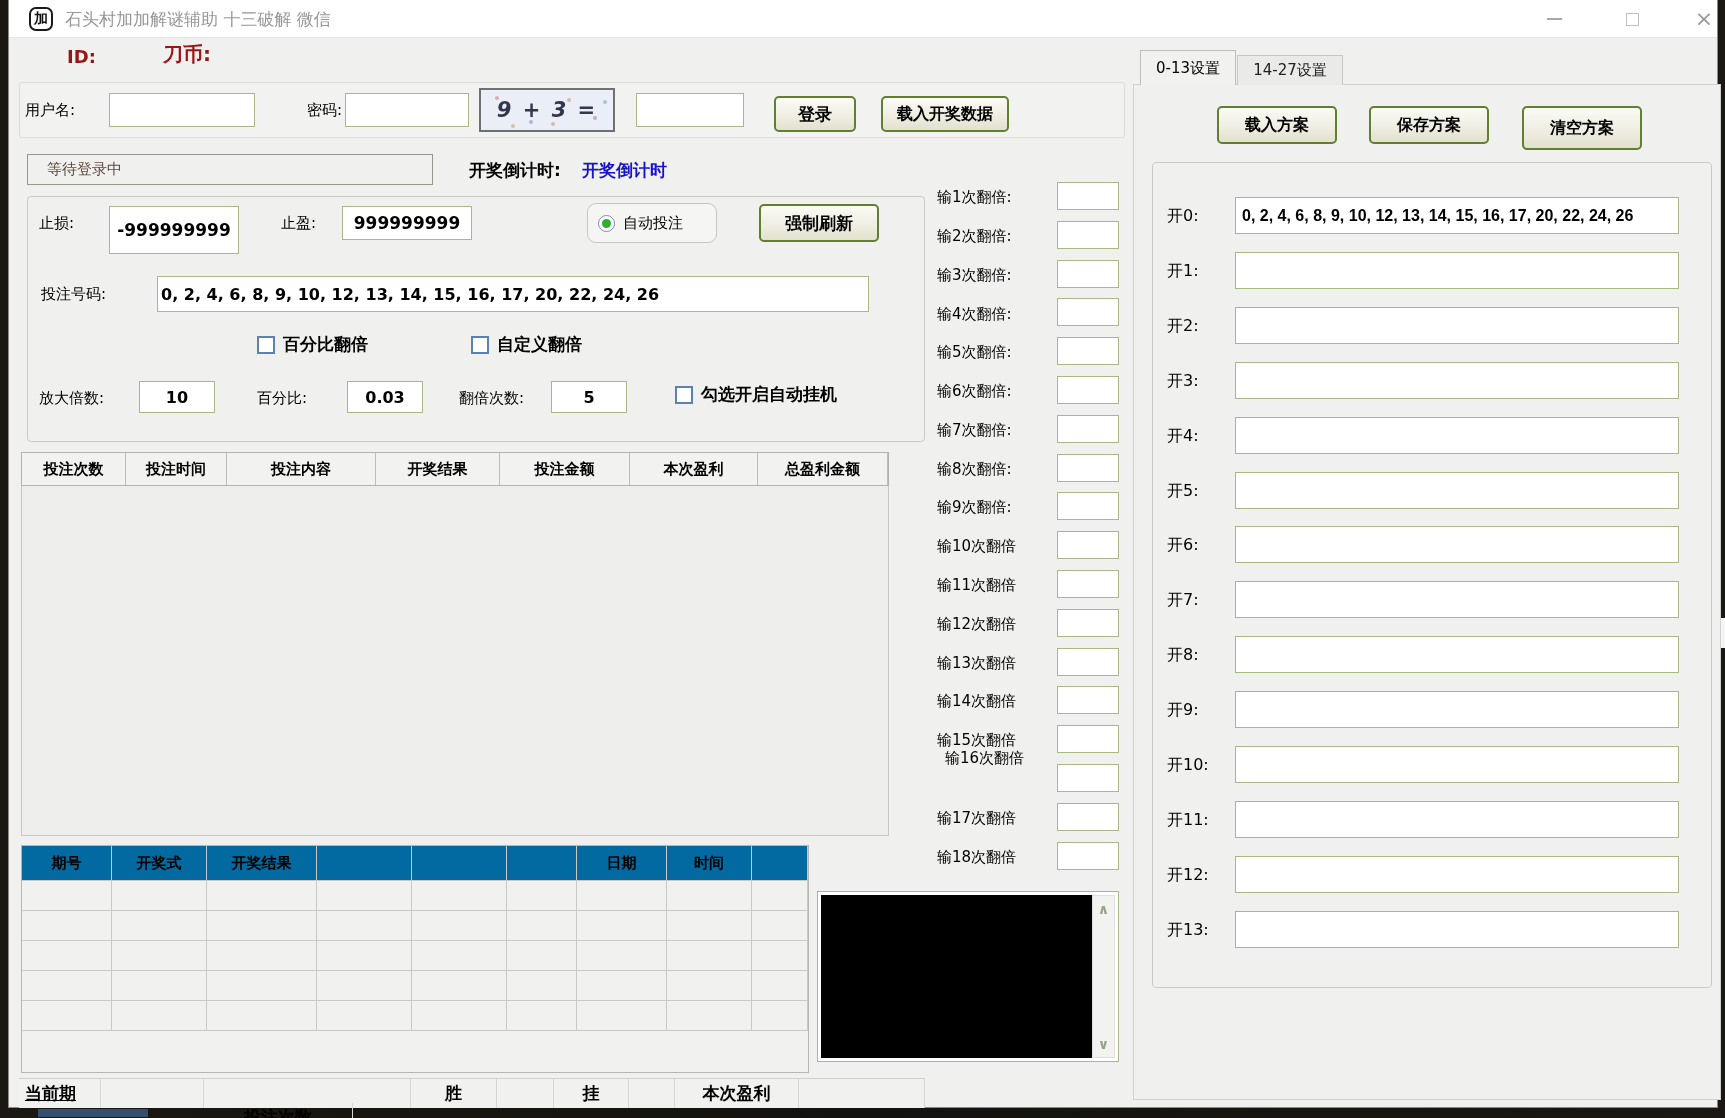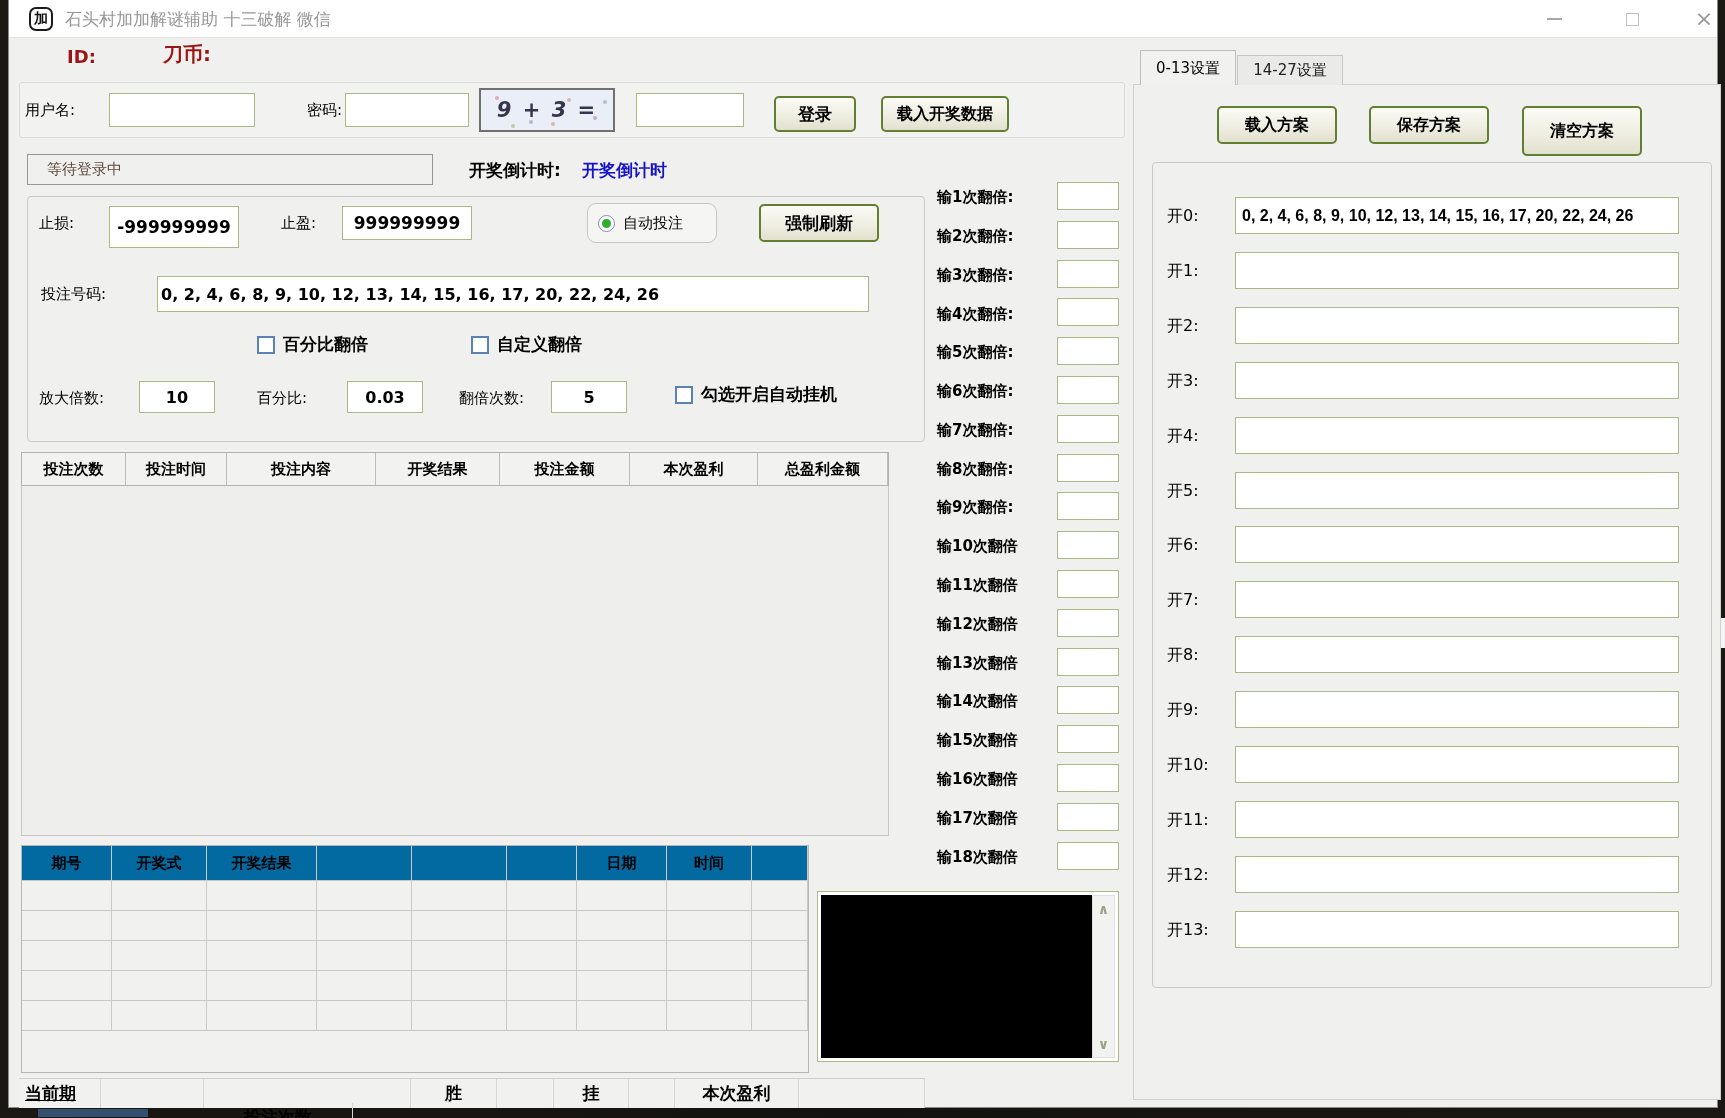--- a/index.html
+++ b/index.html
@@ -42,21 +42,21 @@
   .radio-dot{width:9px;height:9px;border-radius:50%;background:#31ad31}
   .autobet-group .txt{font-size:15px;margin-left:8px}
   .cbrow{position:absolute;display:flex;align-items:center}
   .cb{width:18px;height:18px;border:2px solid #5b82b4;background:#fff;flex:none}
   .cbrow .txt{font-size:17px;font-weight:bold;margin-left:8px;white-space:nowrap}
   
   .bet-header{position:absolute;left:12px;top:452px;width:868px;height:34px;display:flex;border:1px solid #b2b2b0;background:#f2f2f0}
   .bt-cell{height:100%;display:flex;align-items:center;justify-content:center;font-size:15px;font-weight:bold;border-right:1px solid #bcbcba}
   .bet-body{position:absolute;left:12px;top:486px;width:868px;height:350px;background:#eeeeec;border:1px solid #c6c6c4;border-top:none}
   
-  .lm-label{position:absolute;left:928px;font-size:15px;font-weight:700;white-space:nowrap;height:28px;line-height:28px}
+  .lm-label{position:absolute;left:928px;font-size:15px;font-weight:400;white-space:nowrap;height:28px;line-height:28px}
   .lm-input{position:absolute;left:1048px;width:62px;height:28px;border:1px solid #a9b884;background:#fff;font-size:14px;text-align:center;outline:none}
   
   .res-table{position:absolute;left:12px;top:845px;width:788px;height:228px;border:1px solid #b6b6b4;background:#f1f1ef}
   .res-row{display:flex;width:100%}
   .res-cell{display:flex;align-items:center;justify-content:center;font-size:15px;border-right:1px solid #c9c9c7;border-bottom:1px solid #c9c9c7}
   .res-row.hdr .res-cell{font-weight:bold;background:#0369a1}
   
   .logbox{position:absolute;left:808px;top:891px;width:302px;height:171px;border:1px solid #a9b884;background:#fff;padding:3px;display:flex}
   .logblack{flex:1;background:#000}
   .logscroll{width:23px;background:#f2f2f0;border:1px solid #e0e0de;display:flex;flex-direction:column;justify-content:space-between;align-items:center;padding:5px 0;color:#97a584;font-size:14px;font-weight:bold}
@@ -119,21 +119,21 @@
     <input class="tb" style="left: 627px; top: 93px; width: 108px; height: 34px;" value="">
     <div class="gbtn" style="left:765px;top:96px;width:82px;height:36px">登录</div>
     <div class="gbtn" style="left:872px;top:96px;width:128px;height:36px;font-size:16px">载入开奖数据</div>
 
     <div class="statusbox"><span>等待登录中</span></div>
     <div class="blbl" style="left:460px;top:157px">开奖倒计时:</div>
     <div class="blbl blue" style="left:573px;top:157px">开奖倒计时</div>
 
     <div class="grp" style="left:18px;top:196px;width:898px;height:246px"></div>
     <div class="lbl" style="left:30px;top:210px">止损:</div>
-    <input class="tb num" style="left: 100px; top: 206px; width: 130px; height: 42px;" value="-999999999">
+    <input class="tb num" style="left: 100px; top: 206px; width: 130px; height: 48px;" value="-999999999">
     <div class="lbl" style="left:272px;top:210px">止盈:</div>
     <input class="tb num" style="left: 333px; top: 206px; width: 130px; height: 34px;" value="999999999">
     <div class="autobet-group">
       <span class="radio-outer">
           <span class="radio-dot"></span>
         </span>
       <span class="txt">自动投注</span>
     </div>
     <div class="gbtn" style="left:750px;top:204px;width:120px;height:38px">强制刷新</div>
 
@@ -195,21 +195,21 @@
         <div class="lm-label" style="top: 571px;">输11次翻倍</div>
         <input class="lm-input" style="top: 570px;">
         <div class="lm-label" style="top: 609.8px;">输12次翻倍</div>
         <input class="lm-input" style="top: 608.8px;">
         <div class="lm-label" style="top: 648.6px;">输13次翻倍</div>
         <input class="lm-input" style="top: 647.6px;">
         <div class="lm-label" style="top: 687.4px;">输14次翻倍</div>
         <input class="lm-input" style="top: 686.4px;">
         <div class="lm-label" style="top: 726.2px;">输15次翻倍</div>
         <input class="lm-input" style="top: 725.2px;">
-        <div class="lm-label" style="top: 765px;">输16次翻倍</div>
+        <div class="lm-label" style="top: 744px; margin-left: 8px;">输16次翻倍</div>
         <input class="lm-input" style="top: 764px;">
         <div class="lm-label" style="top: 803.8px;">输17次翻倍</div>
         <input class="lm-input" style="top: 802.8px;">
         <div class="lm-label" style="top: 842.6px;">输18次翻倍</div>
         <input class="lm-input" style="top: 841.6px;">
       </div>
 
     <div class="res-table" id="res-table">
         <div class="res-row hdr" style="height: 35px;">
           <div class="res-cell" style="width: 90px;">期号</div>
@@ -285,21 +285,21 @@
         <span>∧</span>
         <span>∨</span>
       </div>
     </div>
 
     <div class="tabpage"></div>
     <div class="tab active">0-13设置</div>
     <div class="tab inactive">14-27设置</div>
     <div class="gbtn" style="left:1208px;top:106px;width:120px;height:38px;font-size:16px">载入方案</div>
     <div class="gbtn" style="left:1360px;top:106px;width:120px;height:38px;font-size:16px">保存方案</div>
-    <div class="gbtn" style="left:1513px;top:106px;width:120px;height:50px;font-size:16px">清空方案</div>
+    <div class="gbtn" style="left:1513px;top:106px;width:120px;height:44px;font-size:16px">清空方案</div>
     <div class="grp" style="left:1143px;top:162px;width:560px;height:826px"></div>
     <div id="kai-rows">
         <div class="kai-label" style="top: 197px;">开0:</div>
         <input class="kai-input" value="0, 2, 4, 6, 8, 9, 10, 12, 13, 14, 15, 16, 17, 20, 22, 24, 26" style="top: 197px;">
         <div class="kai-label" style="top: 251.9px;">开1:</div>
         <input class="kai-input" style="top: 251.9px;">
         <div class="kai-label" style="top: 306.8px;">开2:</div>
         <input class="kai-input" style="top: 306.8px;">
         <div class="kai-label" style="top: 361.7px;">开3:</div>
         <input class="kai-input" style="top: 361.7px;">

